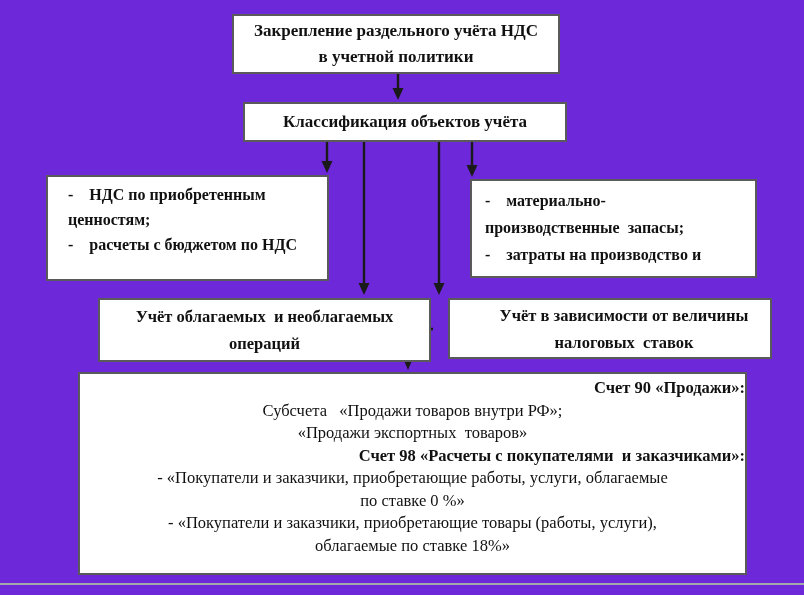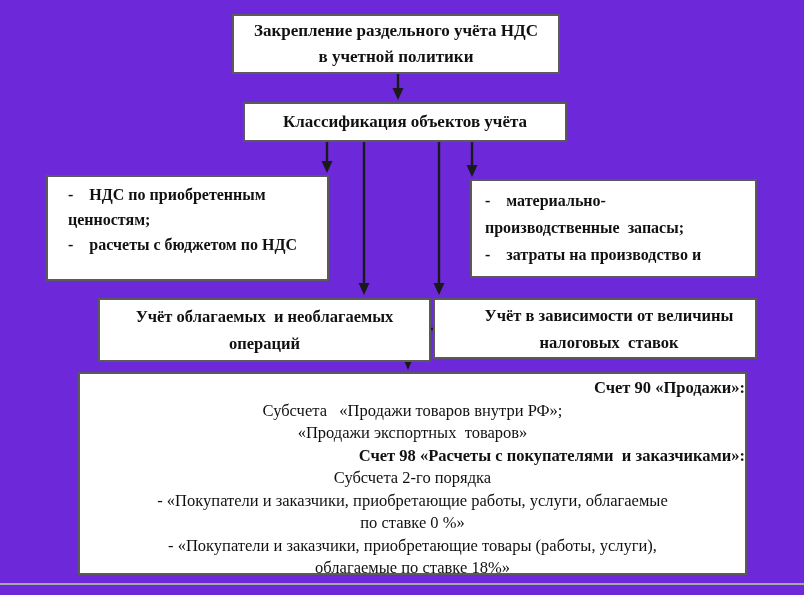--- a/index.html
+++ b/index.html
@@ -27,21 +27,21 @@
     align-items: center;
     text-align: center;
   }
   .bold { font-weight: bold; text-align: right; }
 
   #policy-box   { left: 232px; top: 14px;  width: 328px; height: 60px; font-size: 17px; font-weight: bold; line-height: 26px; }
   #class-box    { left: 243px; top: 102px; width: 324px; height: 40px; font-size: 17px; font-weight: bold; line-height: 22px; text-align: center; }
   #ndc-box      { left: 46px;  top: 175px; width: 283px; height: 106px; font-size: 16px; font-weight: bold; line-height: 25px; padding: 5px 8px 0 20px; }
   #inv-box      { left: 470px; top: 179px; width: 287px; height: 99px;  font-size: 16px; font-weight: bold; line-height: 27px; padding: 6px 8px 0 13px; }
   #taxable-box  { left: 50px;  top: 298px; width: 333px; height: 64px; font-size: 16.5px; font-weight: bold; line-height: 27px; margin-left: 48px; }
-  #rates-box    { left: 433px; top: 298px; width: 324px; height: 61px; font-size: 16.5px; font-weight: bold; line-height: 27px; padding-left: 28px; }
+  #rates-box    { left: 448px; top: 298px; width: 324px; height: 61px; font-size: 16.5px; font-weight: bold; line-height: 27px; padding-left: 28px; }
   #accounts-box { left: 78px;  top: 372px; width: 669px; height: 203px; font-size: 16.5px; line-height: 22.5px; padding-top: 3px; text-align: center; }
 
   .arrow-layer {
     position: absolute;
     left: 0; top: 0;
     width: 804px; height: 595px;
     z-index: 1;
   }
   .page-edge {
     position: absolute;
@@ -115,20 +115,19 @@
   <div class="box center-box" id="rates-box">
     <div class="line">Учёт в зависимости от величины</div>
     <div class="line">налоговых  ставок</div>
   </div>
 
   <div class="box" id="accounts-box">
     <div class="line bold">Счет 90 «Продажи»:</div>
     <div class="line">Субсчета   «Продажи товаров внутри РФ»;</div>
     <div class="line">«Продажи экспортных  товаров»</div>
     <div class="line bold">Счет 98 «Расчеты с покупателями  и заказчиками»:</div>
-    <div class="line">Субсчета 2-го порядка</div>
     <div class="line">- «Покупатели и заказчики, приобретающие работы, услуги, облагаемые</div>
     <div class="line">по ставке 0 %»</div>
     <div class="line">- «Покупатели и заказчики, приобретающие товары (работы, услуги),</div>
     <div class="line">облагаемые по ставке 18%»</div>
   </div>
 
 </div>
 
 </body></html>

